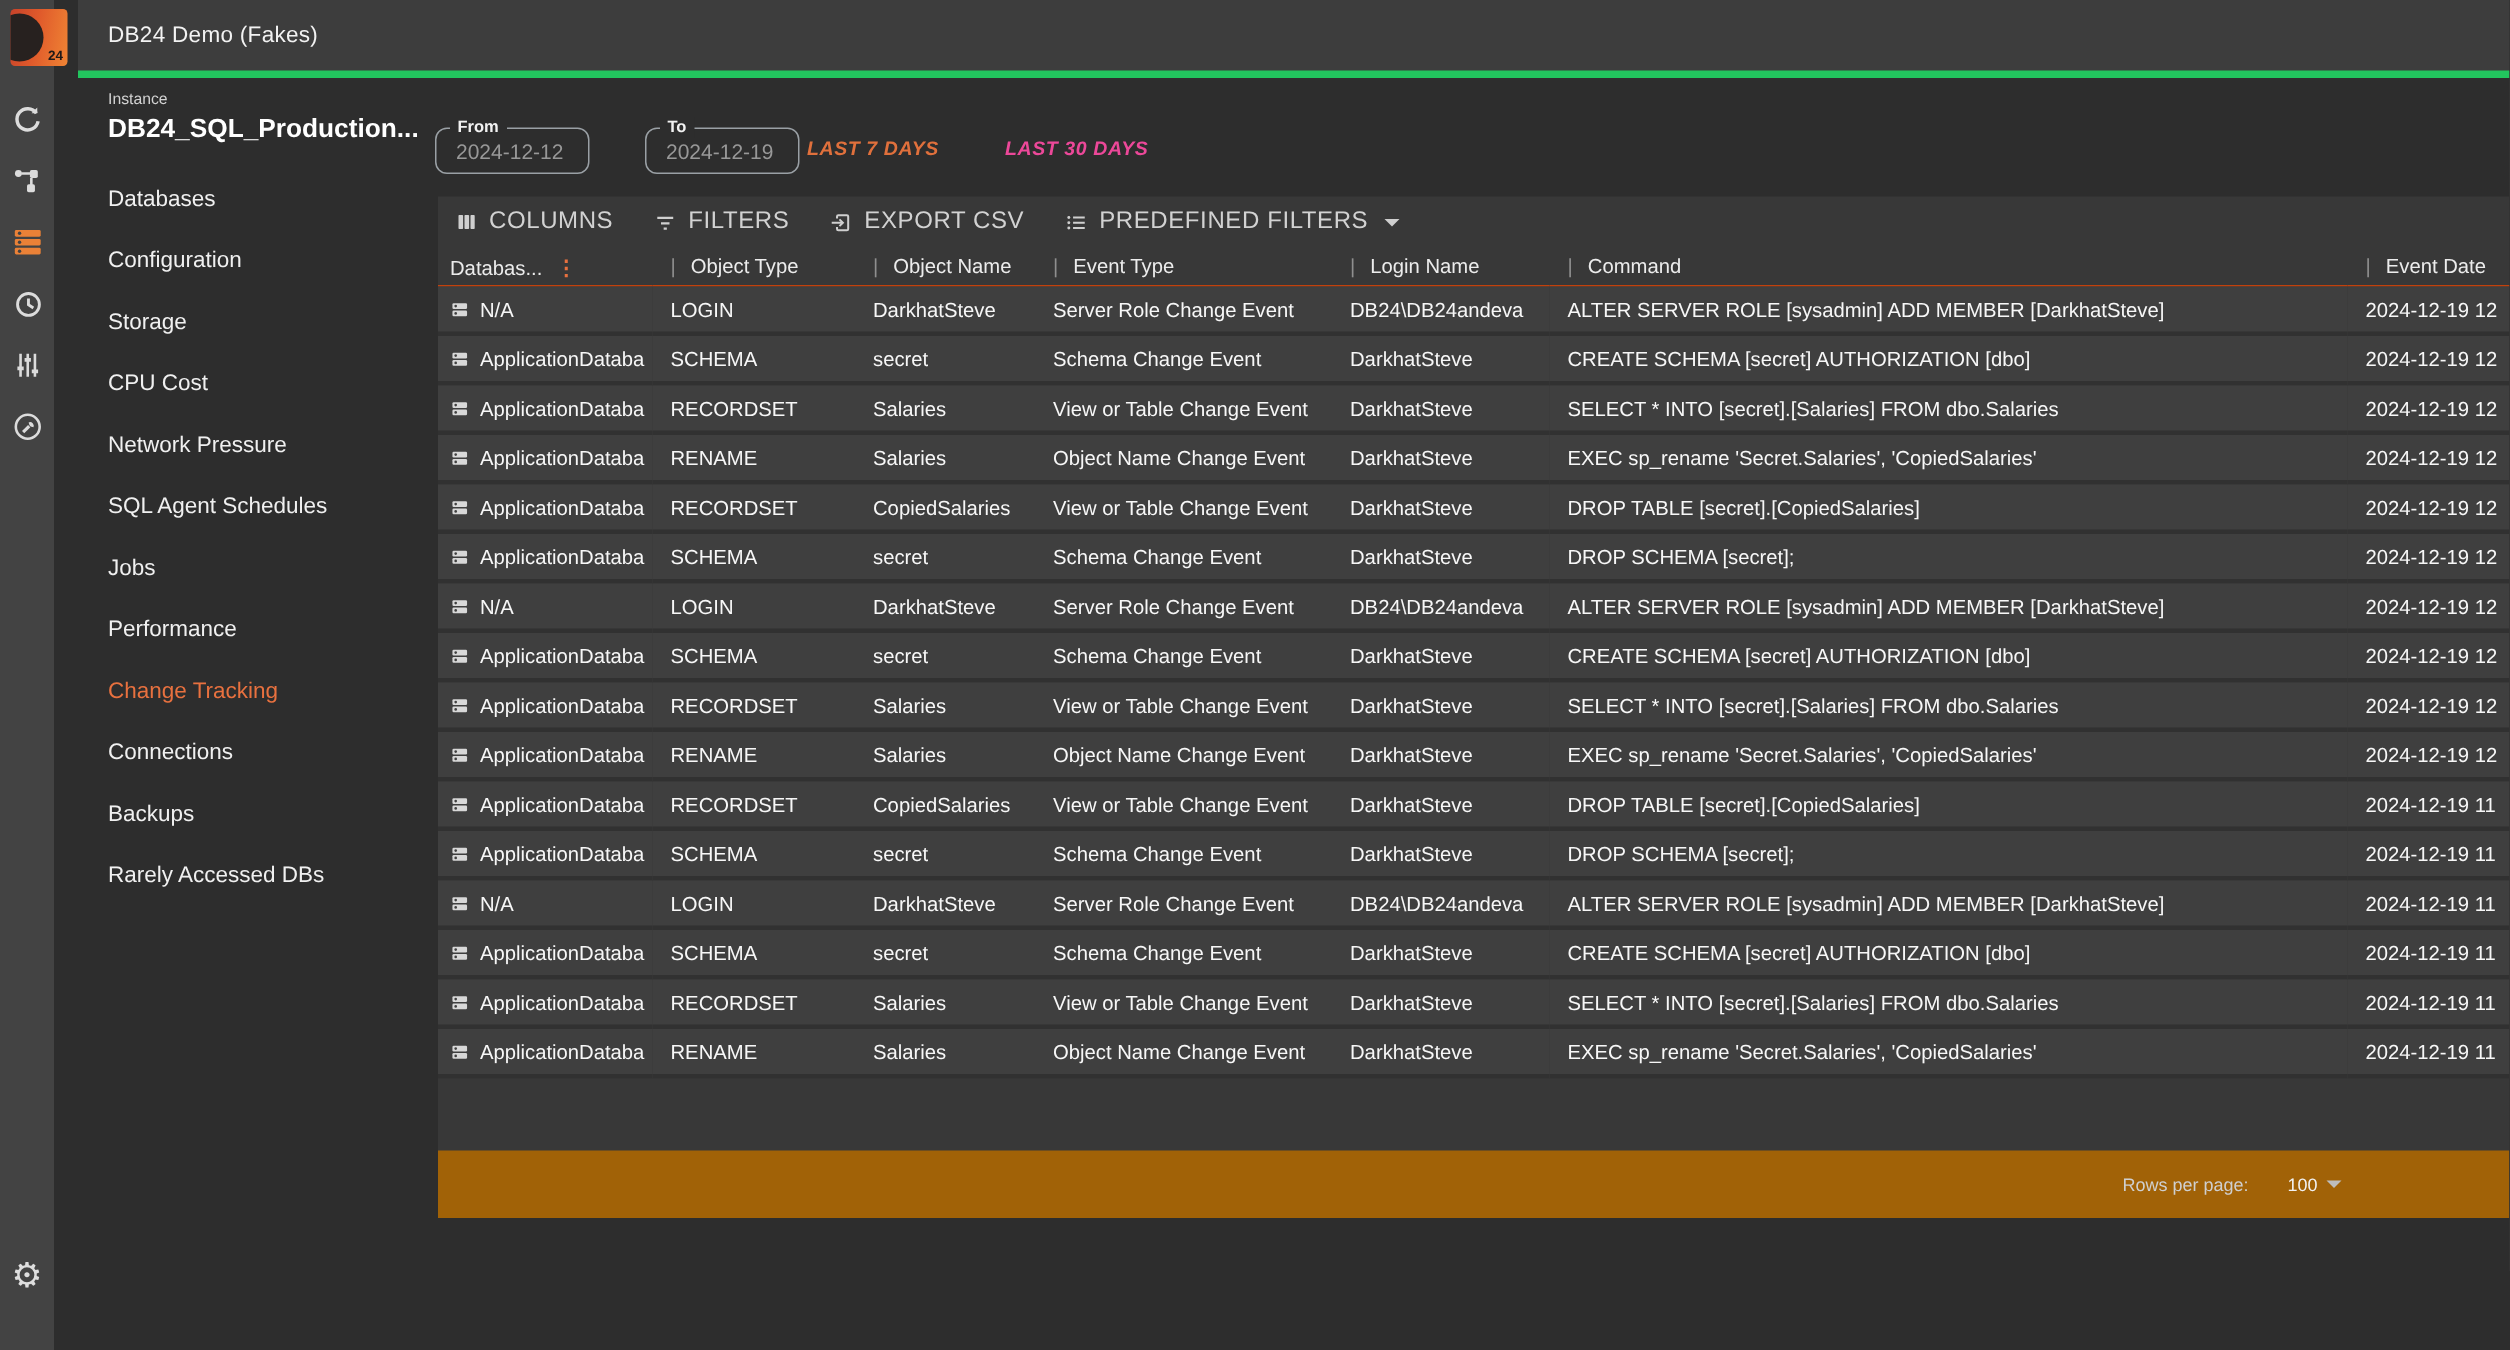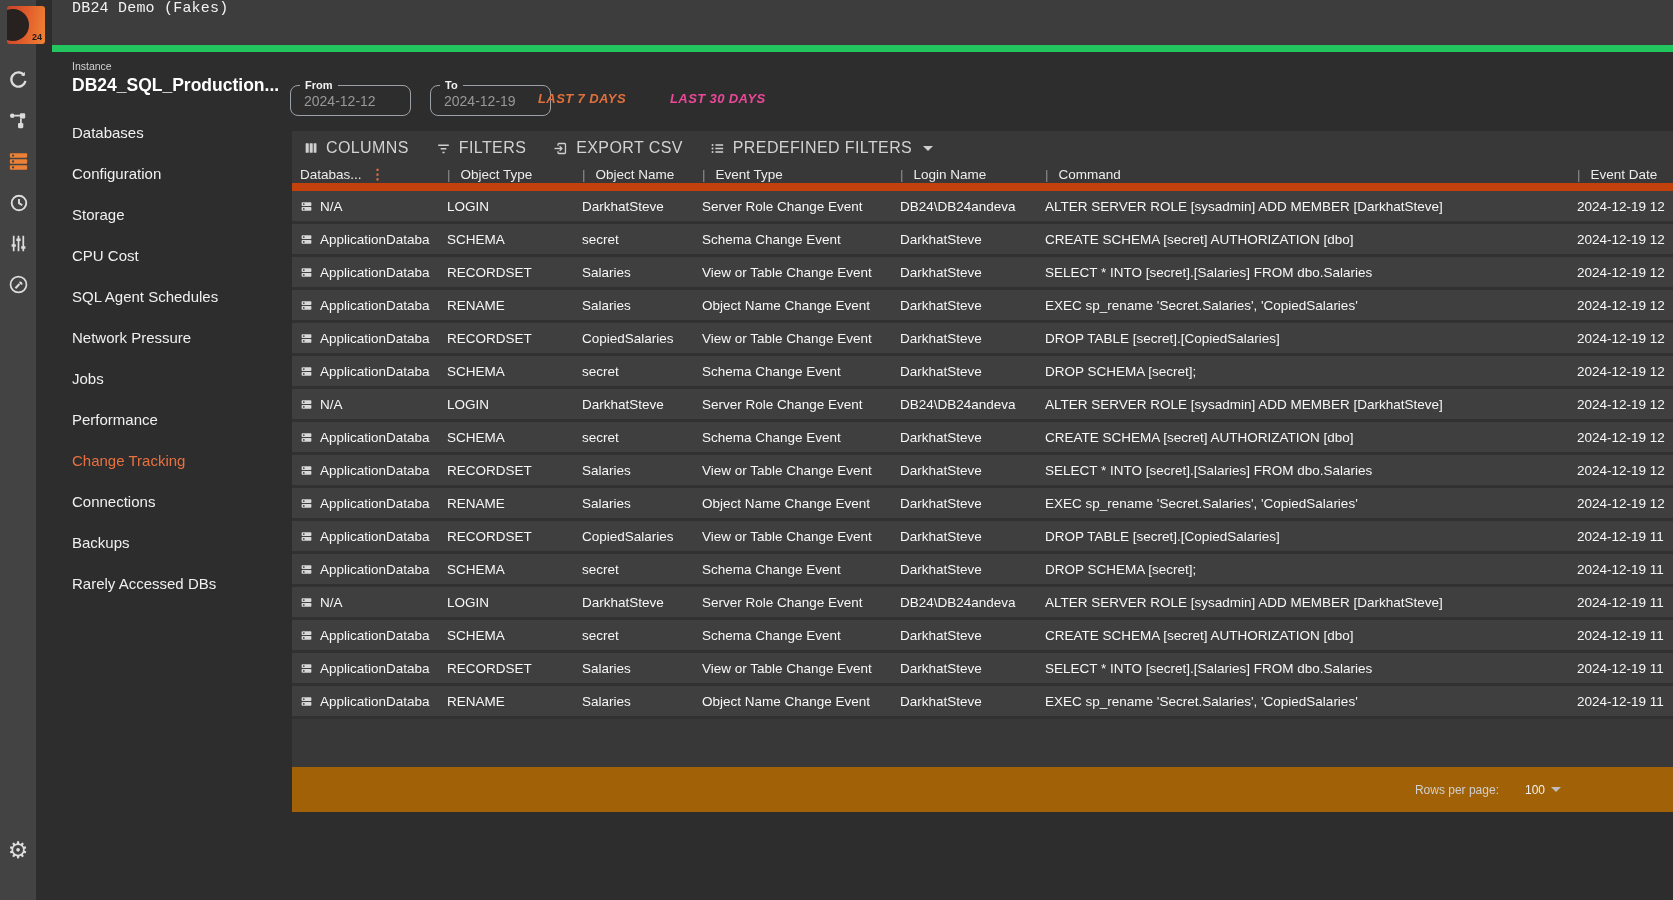--- a/index.html
+++ b/index.html
@@ -18,27 +18,27 @@
           background:#27211f; border-radius:50%; }
   .logo .logo-num { position:absolute; right:3px; bottom:2px; font-size:9px; font-weight:bold; color:#201a18; }
   .rail-icons { position:absolute; top:62px; left:0; right:0; display:flex; flex-direction:column; align-items:center; gap:7px; }
   .rail-item { position:relative; width:52px; height:34px; display:flex; align-items:center; justify-content:center; cursor:pointer; }
   .rail-item.active::before { content:''; position:absolute; left:0; top:-2px; bottom:-2px; width:5px;
           background:#e8713f; border-radius:0 4px 4px 0; }
   .rail-bottom { position:absolute; bottom:38px; left:0; right:0; display:flex; justify-content:center; }
   .gear-glyph { font-size:23px; color:#dedede; line-height:1; cursor:pointer; }
   
   .topbar { position:absolute; left:52px; top:0; width:1621px; height:52px; background:#3d3d3d;
-            border-bottom:7px solid #22c55e; display:flex; padding-left:20px; z-index:10;font-family:Liberation Mono, monospace; }
+            border-bottom:5px solid #22c55e; display:flex; align-items:center; padding-left:20px; z-index:10; }
   .topbar-title { font-size:15px; color:#f2f2f2; letter-spacing:.2px; }
   
   .instance { position:absolute; left:72px; top:60px; width:212px; }
   .instance-label { font-size:10.5px; color:#d2d2d2; margin-bottom:3px; }
   .instance-name { font-size:17.5px; font-weight:bold; color:#ffffff; white-space:nowrap; }
-  .date-field { position:absolute; top:85px; height:31px; width:121px; border:1px solid #9aa0a5; border-radius:8px; }
+  .date-field { position:absolute; top:85px; height:31px; width:103px; border:1px solid #9aa0a5; border-radius:8px; }
   .date-field.from { left:290px; } .date-field.to { left:430px; }
   .date-field .df-label { position:absolute; top:-8px; left:9px; background:#2d2d2d; padding:0 5px;
             font-size:11px; font-weight:bold; color:#f2f2f2; line-height:14px; }
   .date-field input { width:100%; height:100%; background:transparent; border:none; outline:none;
             color:#989898; font-size:14px; padding-left:13px; font-family:"Liberation Sans", sans-serif; }
   .quick-filter { position:absolute; top:91px; background:none; border:none; cursor:pointer;
             font-family:"Liberation Sans", sans-serif; font-size:13px; font-weight:bold; font-style:italic; letter-spacing:.4px; }
   .quick-filter.qf-7 { left:538px; color:#e0703c; }
   .quick-filter.qf-30 { left:656px; color:#ec4899;margin-left:14px; }
   
@@ -51,21 +51,21 @@
   .toolbar { height:34px; display:flex; align-items:center; padding-left:11px; gap:26px; }
   .tb-btn { display:flex; align-items:center; gap:7px; background:none; border:none; cursor:pointer;
             color:#d2d2d2; font-family:"Liberation Sans", sans-serif; font-size:16px; letter-spacing:.4px; }
   .caret { width:0; height:0; border-left:5px solid transparent; border-right:5px solid transparent;
            border-top:5px solid #cfcfcf; margin-left:4px; }
   .tablewrap { width:1488px; }
   table { border-collapse:separate; border-spacing:0; table-layout:fixed; width:1488px; }
   col.c0{width:143px} col.c1{width:135px} col.c2{width:120px} col.c3{width:198px}
   col.c4{width:145px} col.c5{width:532px} col.c6{width:215px}
   th { height:26px; font-weight:normal; font-size:13.5px; color:#ececec; text-align:left;
-       padding:0 4px 0 12px; white-space:nowrap; overflow:hidden; border-bottom:8px solid #c2410c; }
+       padding:0 4px 0 12px; white-space:nowrap; overflow:hidden; border-bottom:1px solid #c2410c; }
   th .pipe { color:#8f8f8f; font-weight:normal; margin-right:10px; }
   th.first { padding-left:8px; }
   .col-menu { color:#e8713f; font-weight:bold; font-size:14px; margin-left:9px; cursor:pointer; letter-spacing:0; }
   td { height:33px; background:#3f3f3f; border-bottom:3px solid #313131; font-size:13.5px; color:#f7f7f7;
        padding:0 4px 0 12px; white-space:nowrap; overflow:hidden; }
   td.first { padding-left:8px; }
   .db-cell { display:flex; align-items:center; gap:7px; height:100%; overflow:hidden; }
   .db-cell svg { flex:0 0 auto; }
   .db-cell span { overflow:hidden; white-space:nowrap; }
   
@@ -163,22 +163,22 @@
 </div>
 
 <button class="quick-filter qf-7">LAST 7 DAYS</button>
 <button class="quick-filter qf-30">LAST 30 DAYS</button>
 
 <nav class="sidebar">
     <div class="nav-item">Databases</div>
     <div class="nav-item">Configuration</div>
     <div class="nav-item">Storage</div>
     <div class="nav-item">CPU Cost</div>
+    <div class="nav-item">Network Pressure</div>
     <div class="nav-item">SQL Agent Schedules</div>
-    <div class="nav-item">Network Pressure</div>
     <div class="nav-item">Jobs</div>
     <div class="nav-item">Performance</div>
     <div class="nav-item active">Change Tracking</div>
     <div class="nav-item">Connections</div>
     <div class="nav-item">Backups</div>
     <div class="nav-item">Rarely Accessed DBs</div>
   </nav>
 
 <section class="panel">
   <div class="toolbar">

